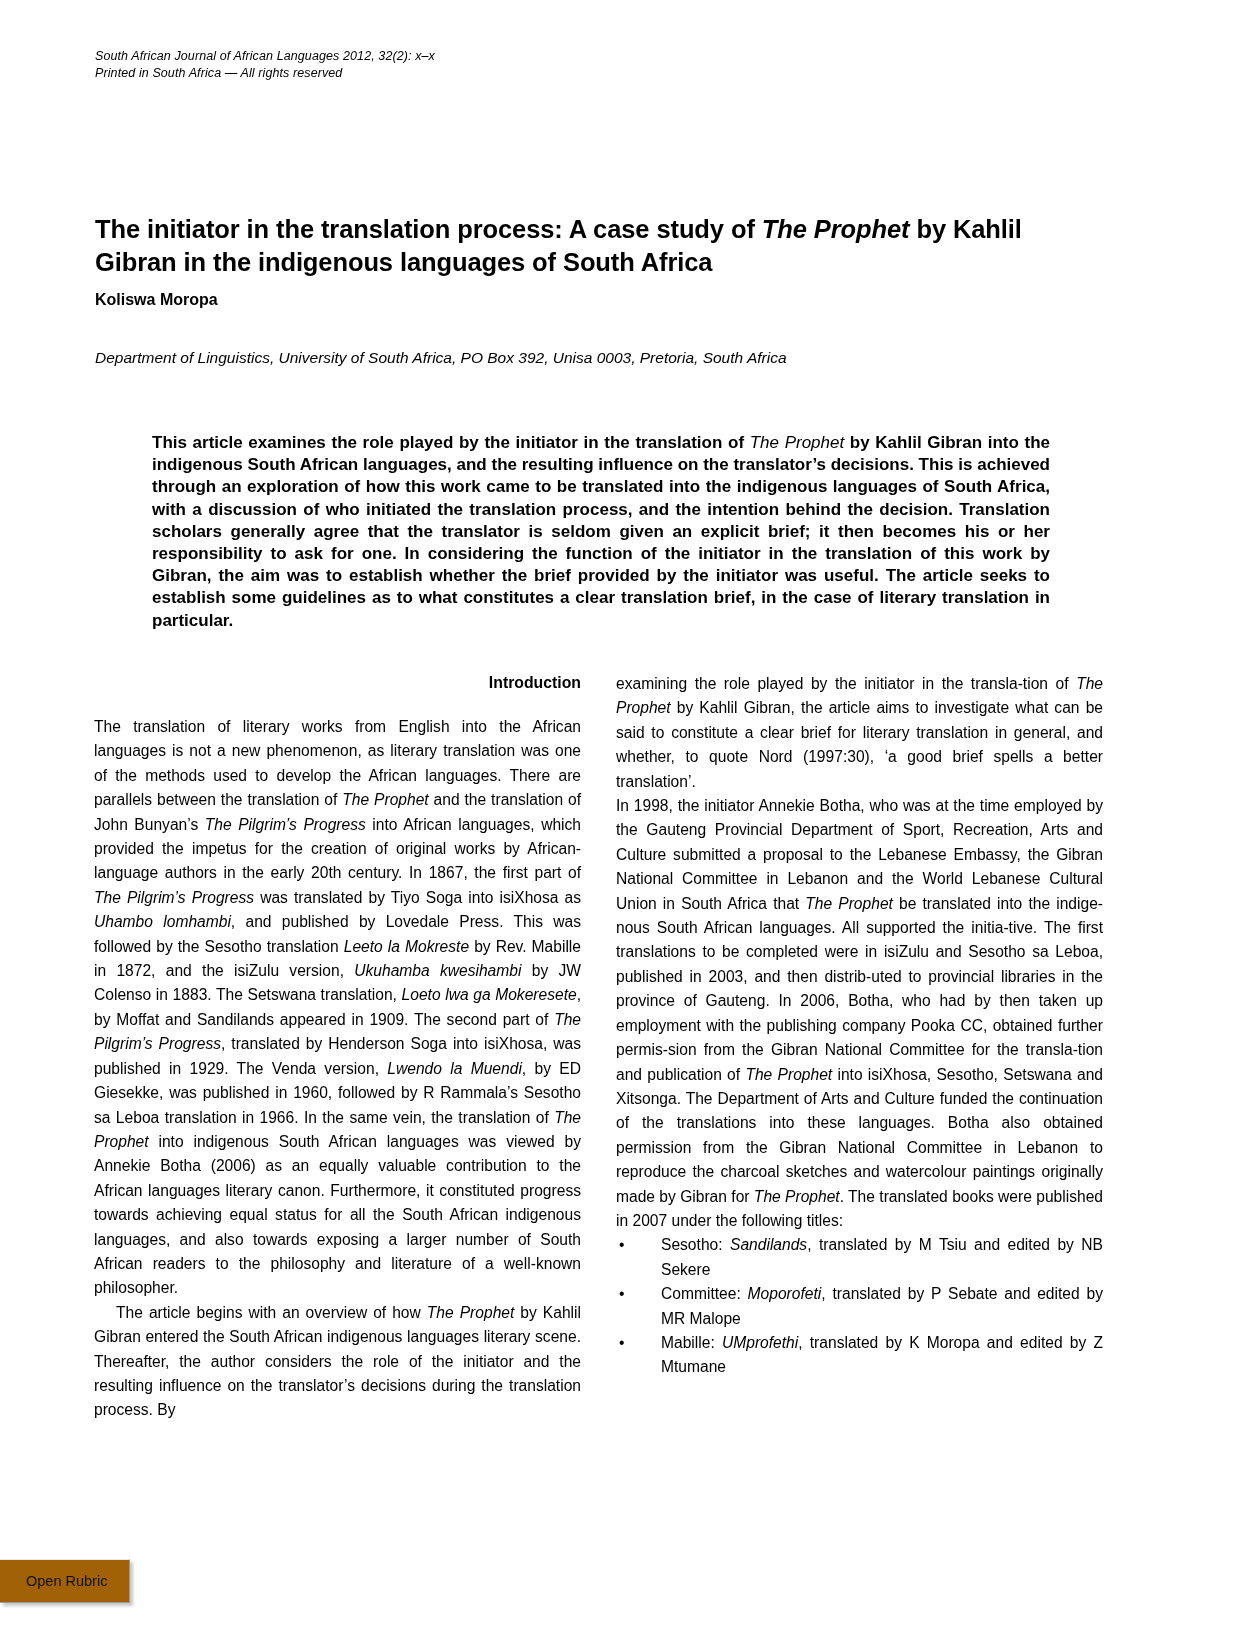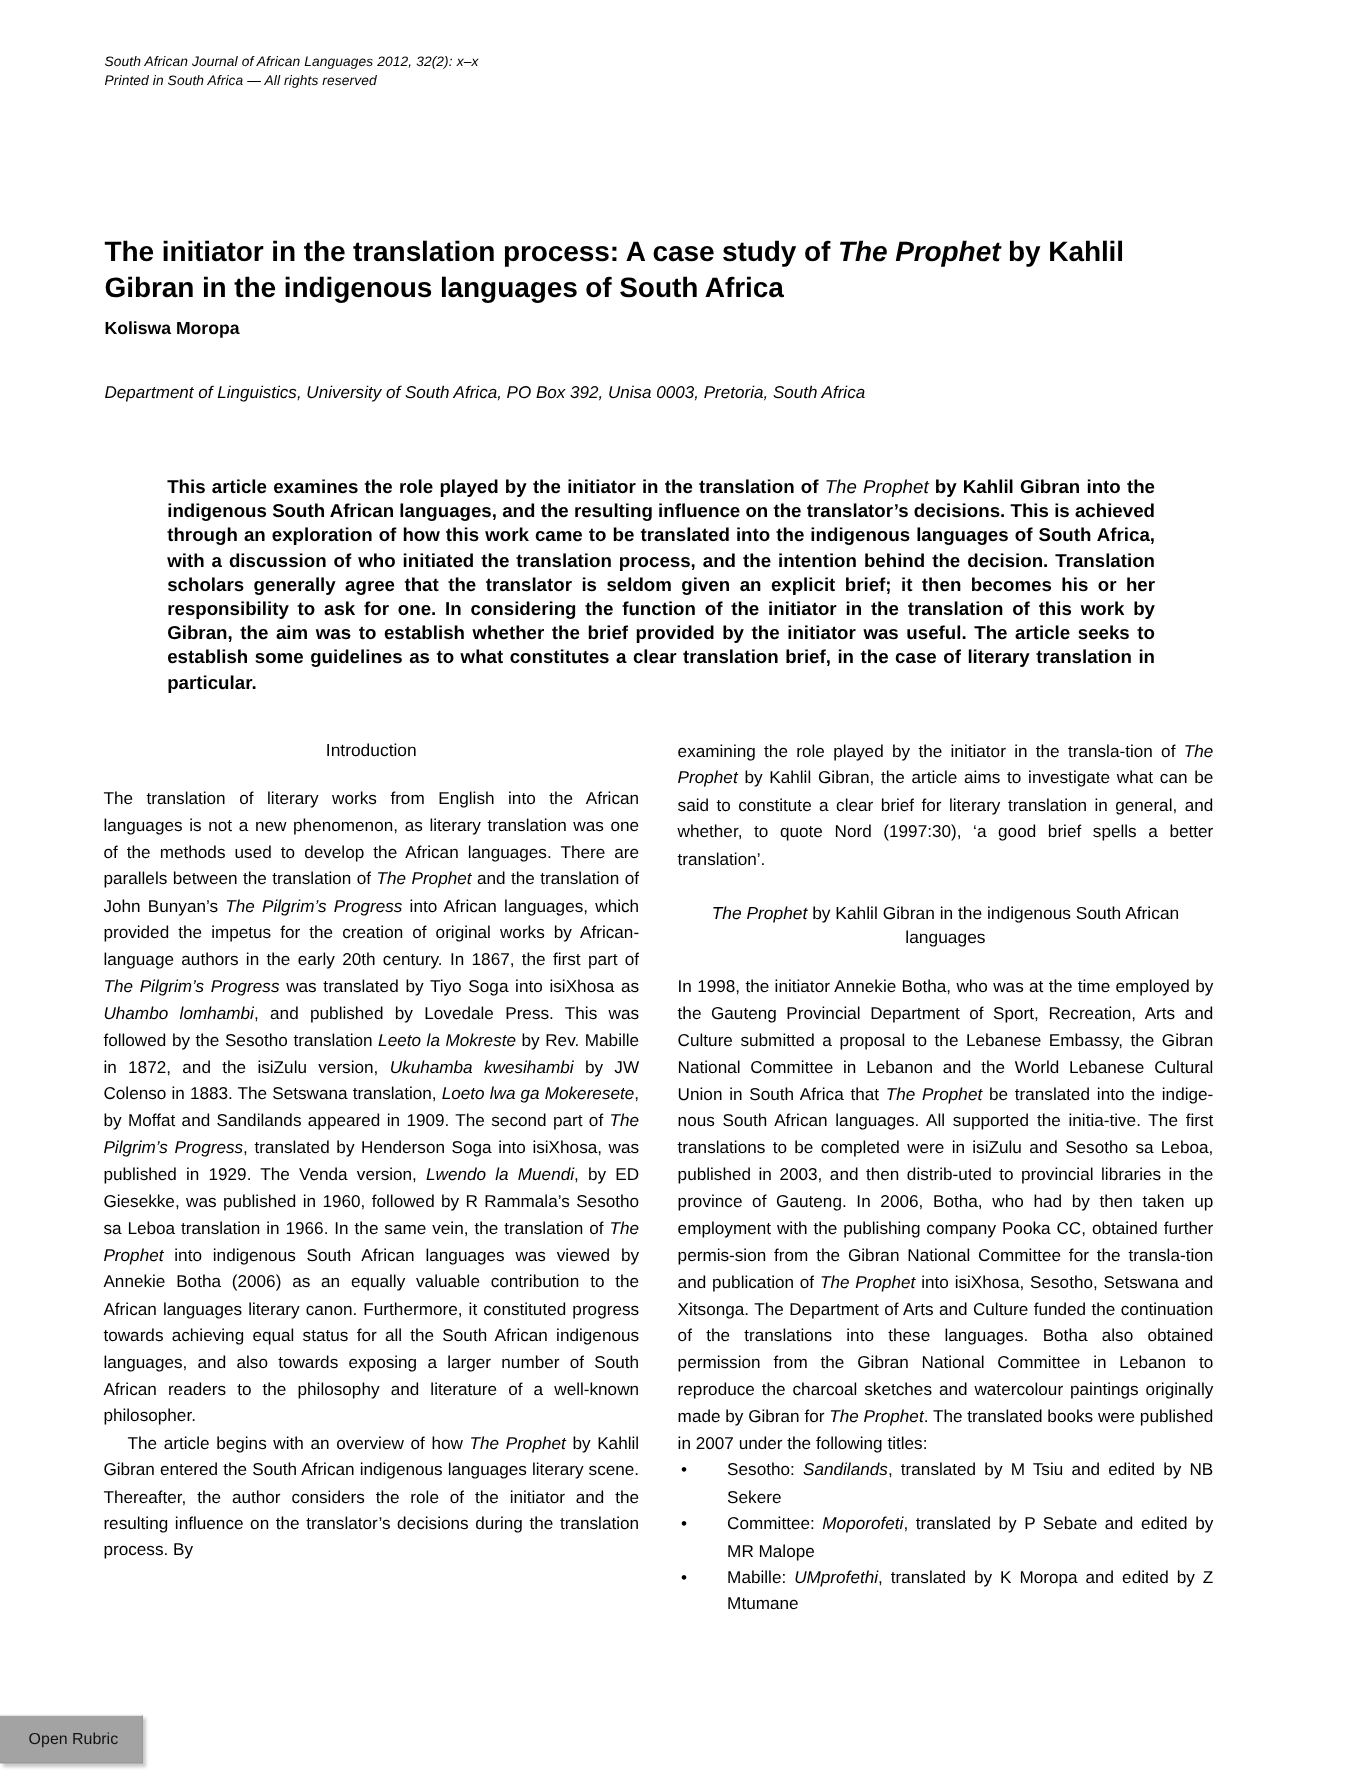--- a/index.html
+++ b/index.html
@@ -140,23 +140,23 @@
     line-height: 24.4px;
     text-align: justify;
     text-justify: inter-word;
   }
   .col-left  { left: 94px; }
   .col-right { left: 616px; }
 
   .col h2 {
     margin: 0 0 22px 0;
     font-size: 15.8px;
-    font-weight: normal;
+    font-weight: bold;
     line-height: 21px;
-    text-align: center;
+    text-align: right;
   }
   .col h2.sub {
     margin: 26px 0 22px 0;
     line-height: 22px;
   }
   .col h2 i { font-style: italic; }
 
   .col p {
     margin: 0;
     text-align: justify;
@@ -182,21 +182,21 @@
   }
   .bullets li i { font-style: italic; }
 
   
   .rubric-tab {
     position: absolute;
     left: 0px;
     bottom: 22px;
     width: 130px;
     height: 44px;
-    background: #a3a3a3;
+    background: #a16207;
     border-right: 1.5px solid #9a9a9a;
     border-bottom: 1.5px solid #9a9a9a;
     border-top: 1px solid #e8e8e8;
     box-shadow: 3px 3px 3px rgba(0,0,0,0.22);
     display: flex;
     align-items: center;
     padding-left: 26px;
     box-sizing: border-box;
     font-size: 14.5px;
     color: #111;
@@ -231,21 +231,20 @@
 
     <p><span>The translation of literary works from English into the African languages is not a new phenomenon, as literary translation was one of the methods used to develop the African languages. There are parallels between the translation of </span><i>The Prophet</i><span> and the translation of John Bunyan’s </span><i>The Pilgrim’s Progress</i><span> into African languages, which provided the impetus for the creation of original works by African-language authors in the early 20th century. In 1867, the first part of </span><i>The Pilgrim’s Progress</i><span> was translated by Tiyo Soga into isiXhosa as </span><i>Uhambo lomhambi</i><span>, and published by Lovedale Press. This was followed by the Sesotho translation </span><i>Leeto la Mokreste</i><span> by Rev. Mabille in 1872, and the isiZulu version, </span><i>Ukuhamba kwesihambi</i><span> by JW Colenso in 1883. The Setswana translation, </span><i>Loeto lwa ga Mokeresete</i><span>, by Moffat and Sandilands appeared in 1909. The second part of </span><i>The Pilgrim’s Progress</i><span>, translated by Henderson Soga into isiXhosa, was published in 1929. The Venda version, </span><i>Lwendo la Muendi</i><span>, by ED Giesekke, was published in 1960, followed by R Rammala’s Sesotho sa Leboa translation in 1966.  In the same vein, the translation of </span><i>The Prophet</i><span> into indigenous South African languages was viewed by Annekie Botha (2006) as an equally valuable contribution to the African languages literary canon. Furthermore, it constituted progress towards achieving equal status for all the South African indigenous languages, and also towards exposing a larger number of South African readers to the philosophy and literature of a well-known philosopher.</span></p>
 
     <p class="indent"><span>The article begins with an overview of how </span><i>The Prophet</i><span> by Kahlil Gibran entered the South African indigenous languages literary scene. Thereafter, the author considers the role of the initiator and the resulting influence on the translator’s decisions during the translation process. By</span></p>
   </div>
 
   <div class="col col-right">
 
     <p><span>examining the role played by the initiator in the transla-tion of </span><i>The Prophet</i><span> by Kahlil Gibran, the article  aims to investigate what can be said to constitute a clear brief for literary translation in general, and whether, to quote Nord (1997:30), ‘a good brief spells a better translation’.</span></p>
 
-    <h2 class="sub"><i>The Prophet</i><span> by Kahlil Gibran in the indigenous South African languages</span></h2>
 
     <p><span>In 1998, the initiator Annekie Botha, who was at the time employed by the Gauteng Provincial Department of Sport, Recreation, Arts and Culture submitted a proposal to the Lebanese Embassy, the Gibran National Committee in Lebanon and the World Lebanese Cultural Union in South Africa that </span><i>The Prophet</i><span> be translated into the indige-nous South African languages. All supported the initia-tive. The first translations to be completed were in isiZulu and Sesotho sa Leboa, published in 2003, and then distrib-uted to provincial libraries in the province of Gauteng. In 2006, Botha, who had by then taken up employment with the publishing company Pooka CC, obtained further permis-sion from the Gibran National Committee for the transla-tion and publication of </span><i>The Prophet</i><span> into isiXhosa, Sesotho, Setswana and Xitsonga. The Department of Arts and Culture funded the continuation of the translations into these languages. Botha also obtained permission from the Gibran National Committee in Lebanon to reproduce the charcoal sketches and watercolour paintings originally made by Gibran for </span><i>The Prophet</i><span>. The translated books were published in 2007 under the following titles:</span></p>
 
     <ul class="bullets">
       <li><span class="bullet-mark">•</span><span>Sesotho: </span><i>Sandilands</i><span>, translated by M Tsiu and edited by NB Sekere</span></li>
       <li><span class="bullet-mark">•</span><span>Committee: </span><i>Moporofeti</i><span>, translated by P Sebate and edited by MR Malope</span></li>
       <li><span class="bullet-mark">•</span><span>Mabille:  </span><i>UMprofethi</i><span>, translated by K Moropa and edited by Z Mtumane</span></li>
     </ul>
   </div>
 

